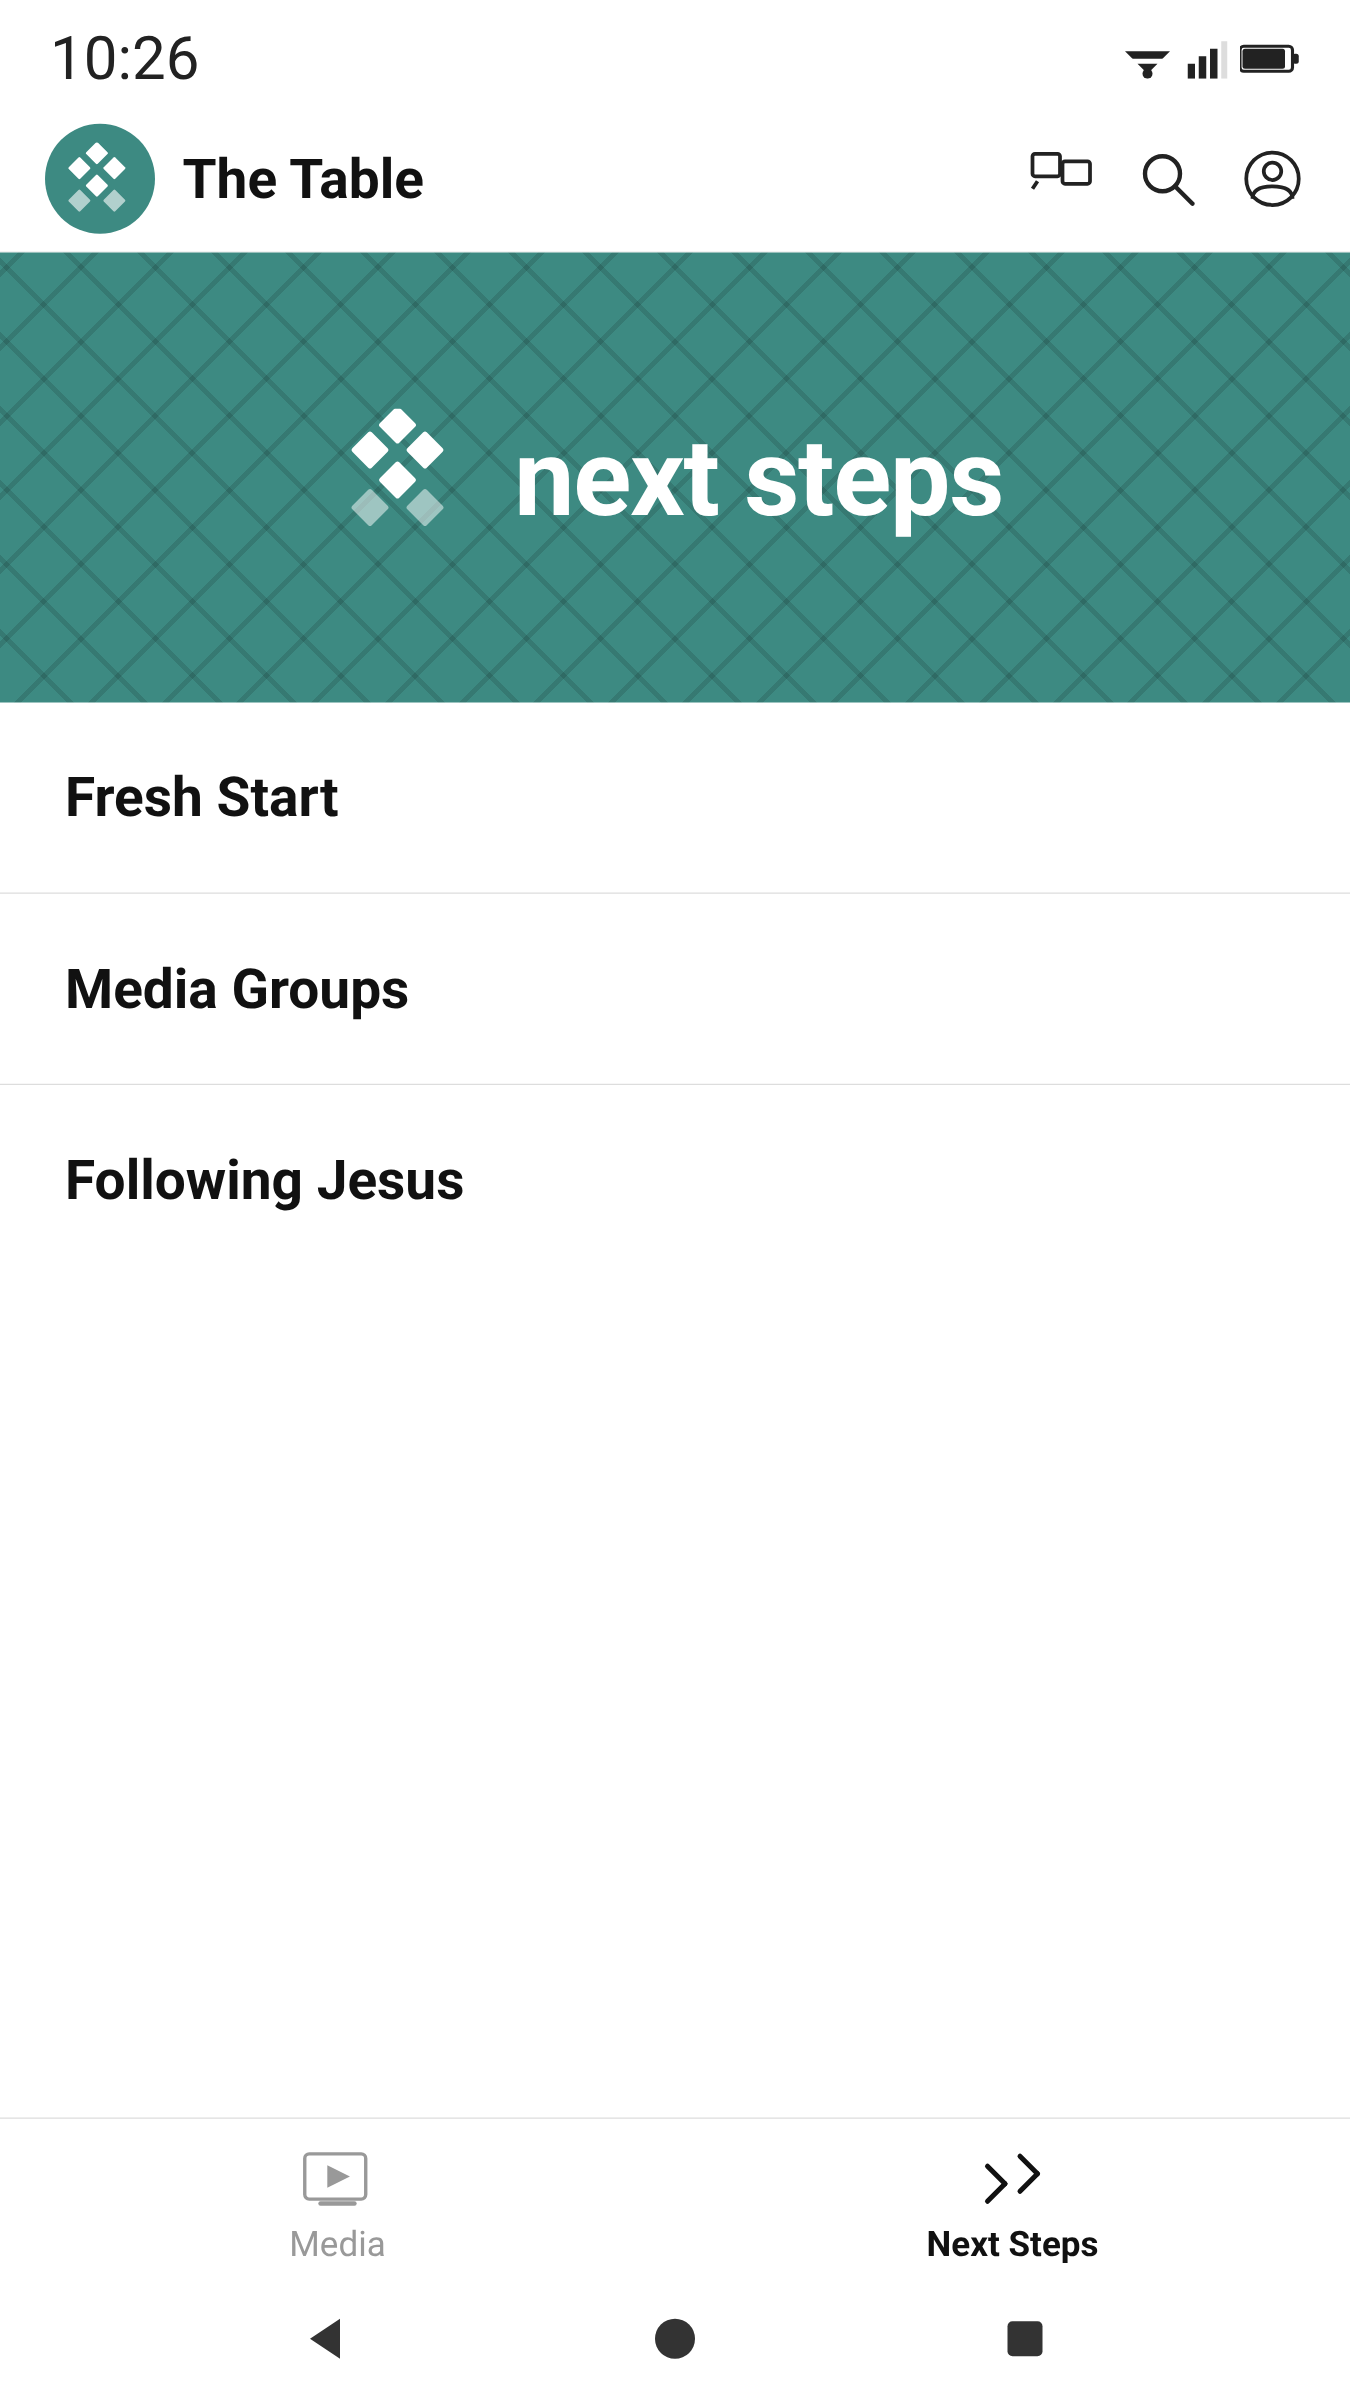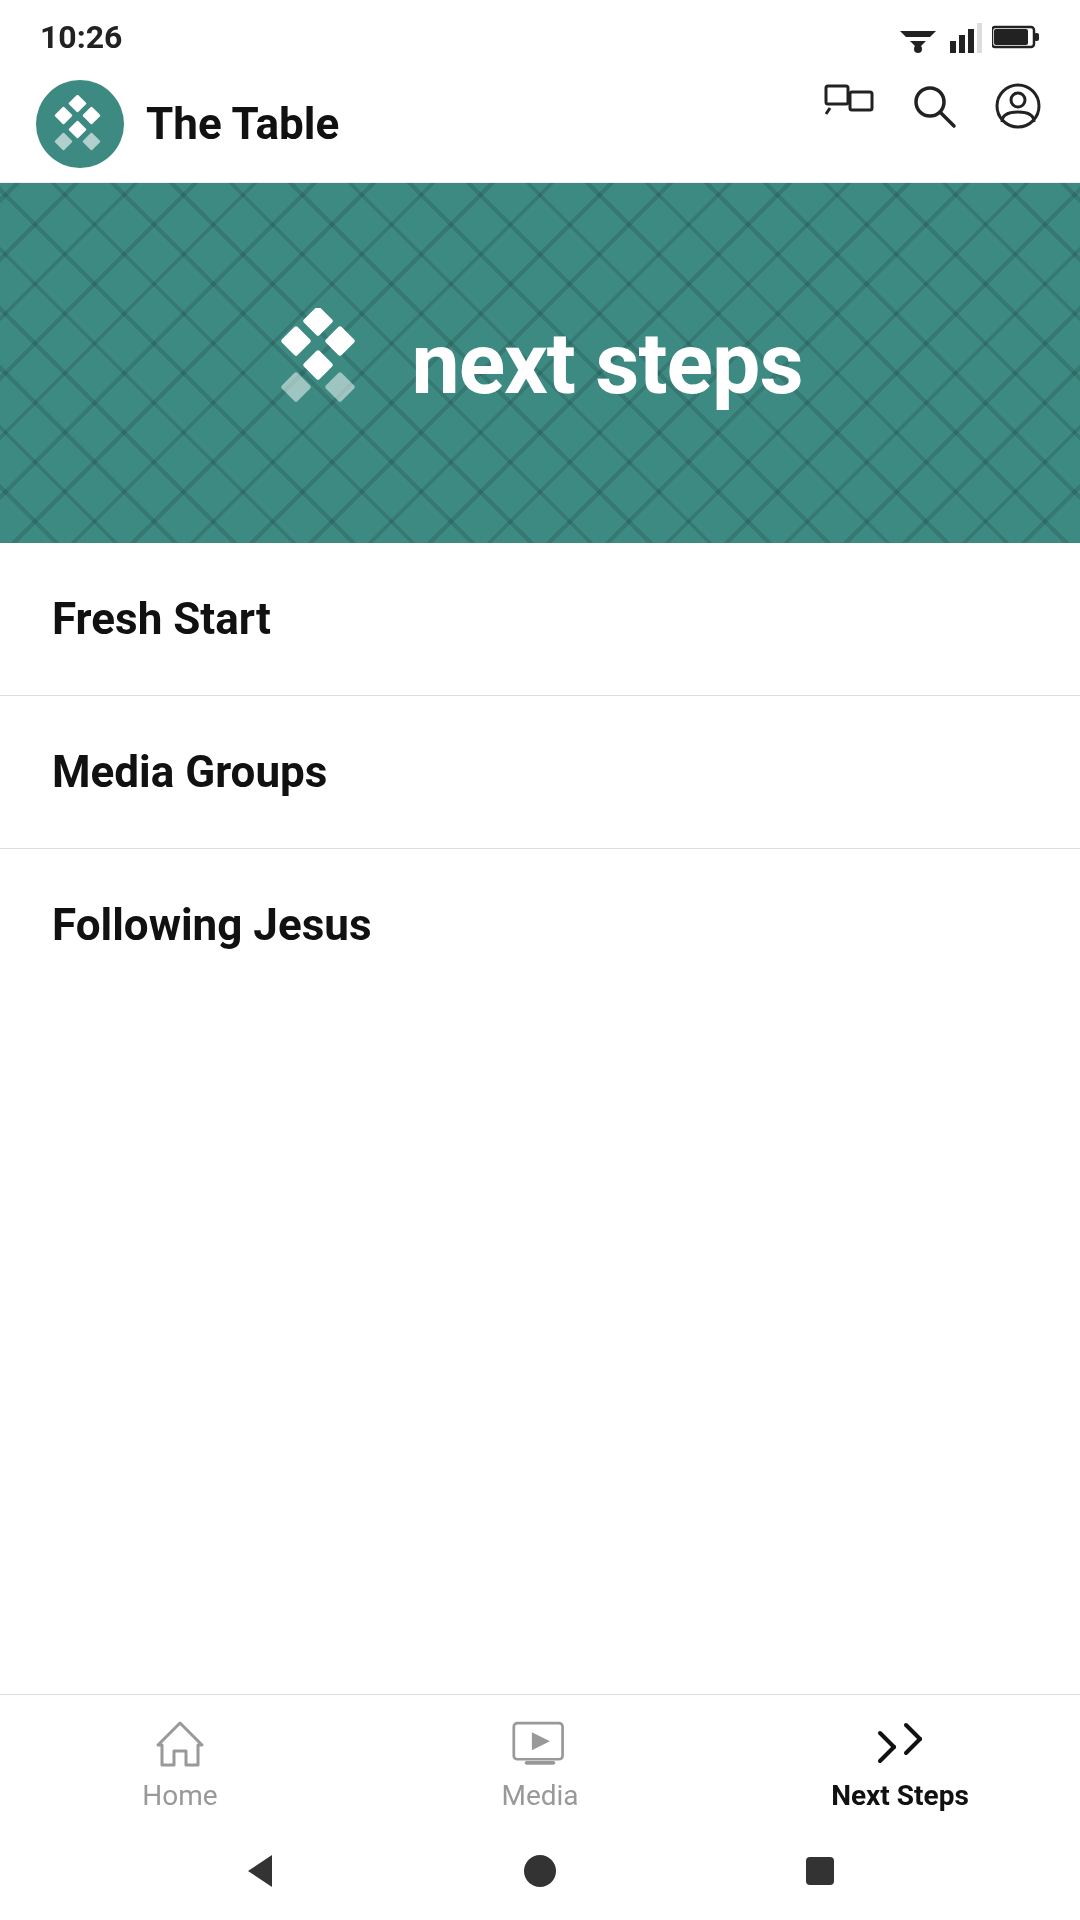--- a/index.html
+++ b/index.html
@@ -16,34 +16,34 @@
 
     
     .status-bar {
       display: flex;
       justify-content: space-between;
       align-items: center;
       padding: 18px 40px 10px;
       background: #fff;
     }
     .status-time {
-      font-size: 32px;
-      font-weight: 700;
+      font-size: 48px;
+      font-weight: 400;
       color: #222;
     }
     .status-icons {
       display: flex;
       align-items: center;
       gap: 10px;
     }
 
     
     .header {
       display: flex;
-      align-items: flex-start;
+      align-items: center;
       justify-content: space-between;
       padding: 14px 36px;
       background: #fff;
       border-bottom: 1px solid #eee;
     }
     .header-left {
       display: flex;
       align-items: center;
       gap: 22px;
     }
@@ -286,28 +286,20 @@
   <div class="menu-item">
     <span class="menu-item-label">Media Groups</span>
   </div>
   <div class="menu-item">
     <span class="menu-item-label">Following Jesus</span>
   </div>
 </div>
 
 <div class="bottom-nav">
 
-  <div class="nav-item">
-    <div class="nav-icon">
-      <svg width="52" height="52" viewBox="0 0 52 52">
-        <polygon points="26,6 48,28 44,28 44,48 32,48 32,34 20,34 20,48 8,48 8,28 4,28" fill="none" stroke="#999" stroke-width="3" stroke-linejoin="round"></polygon>
-      </svg>
-    </div>
-    <span class="nav-item-label">Home</span>
-  </div>
 
   <div class="nav-item">
     <div class="nav-icon">
       <svg width="62" height="52" viewBox="0 0 62 52">
         <rect x="2" y="4" width="54" height="40" rx="4" fill="none" stroke="#999" stroke-width="3"></rect>
         <polygon points="22,14 22,34 42,24" fill="#999"></polygon>
         <rect x="14" y="46" width="34" height="4" rx="2" fill="#999"></rect>
       </svg>
     </div>
     <span class="nav-item-label">Media</span>

